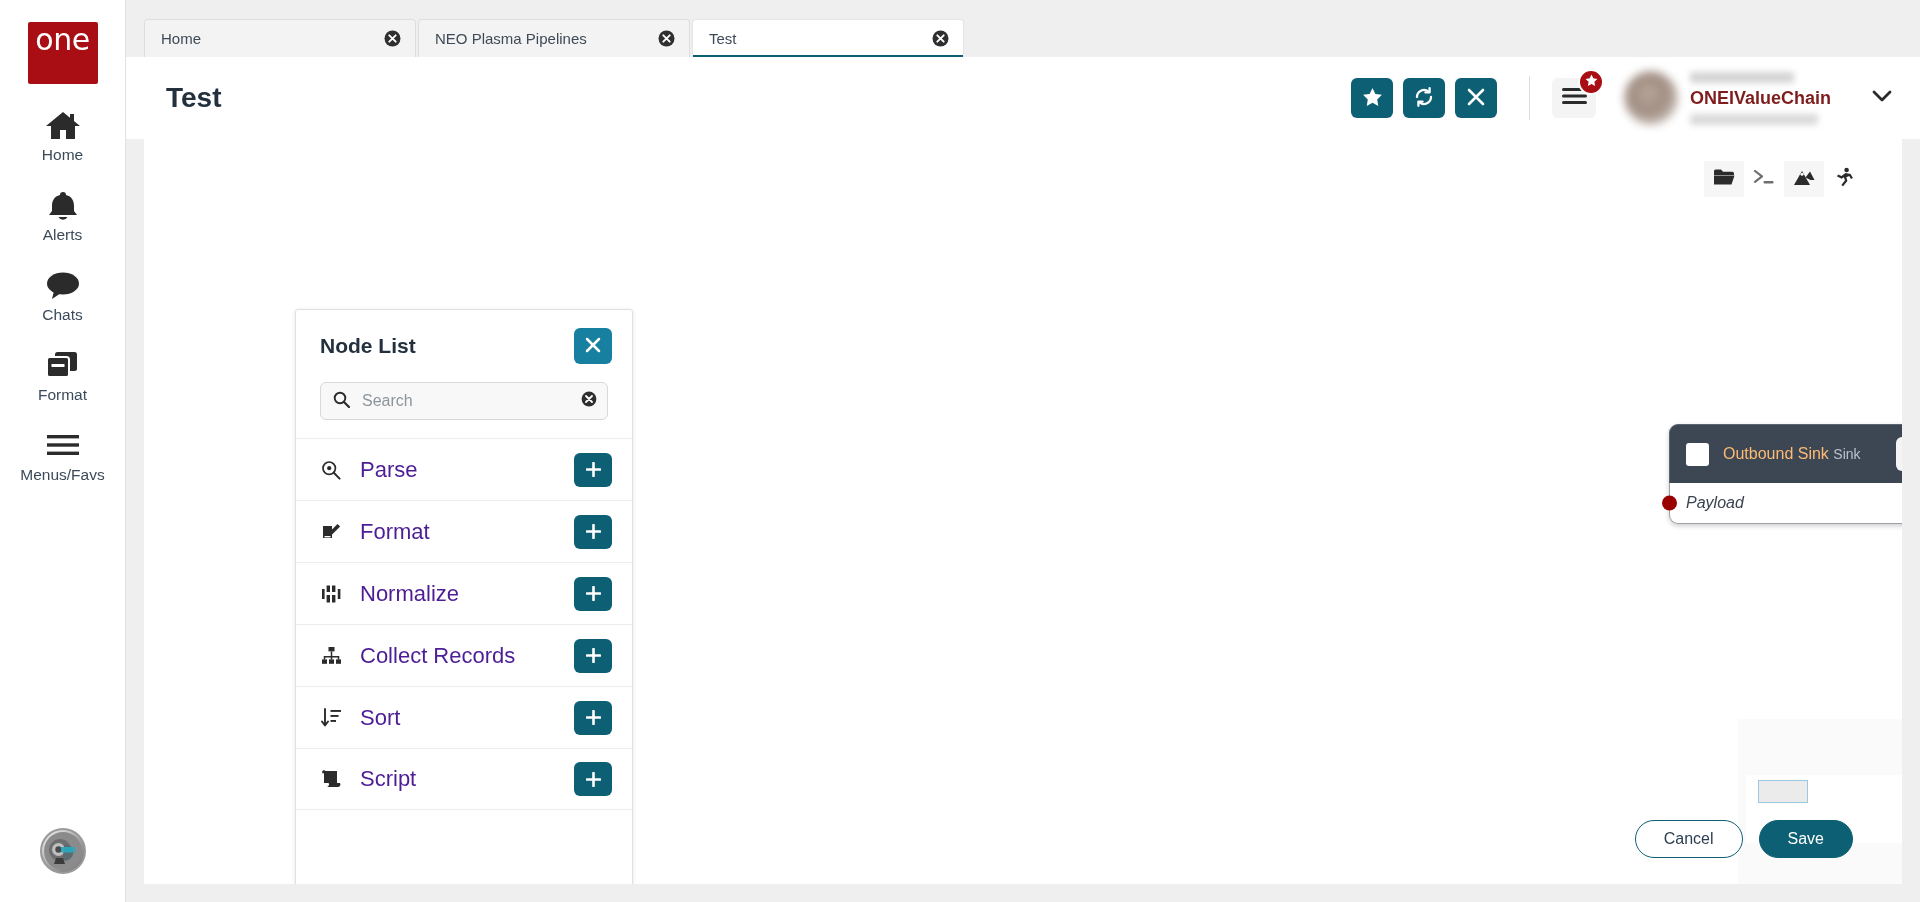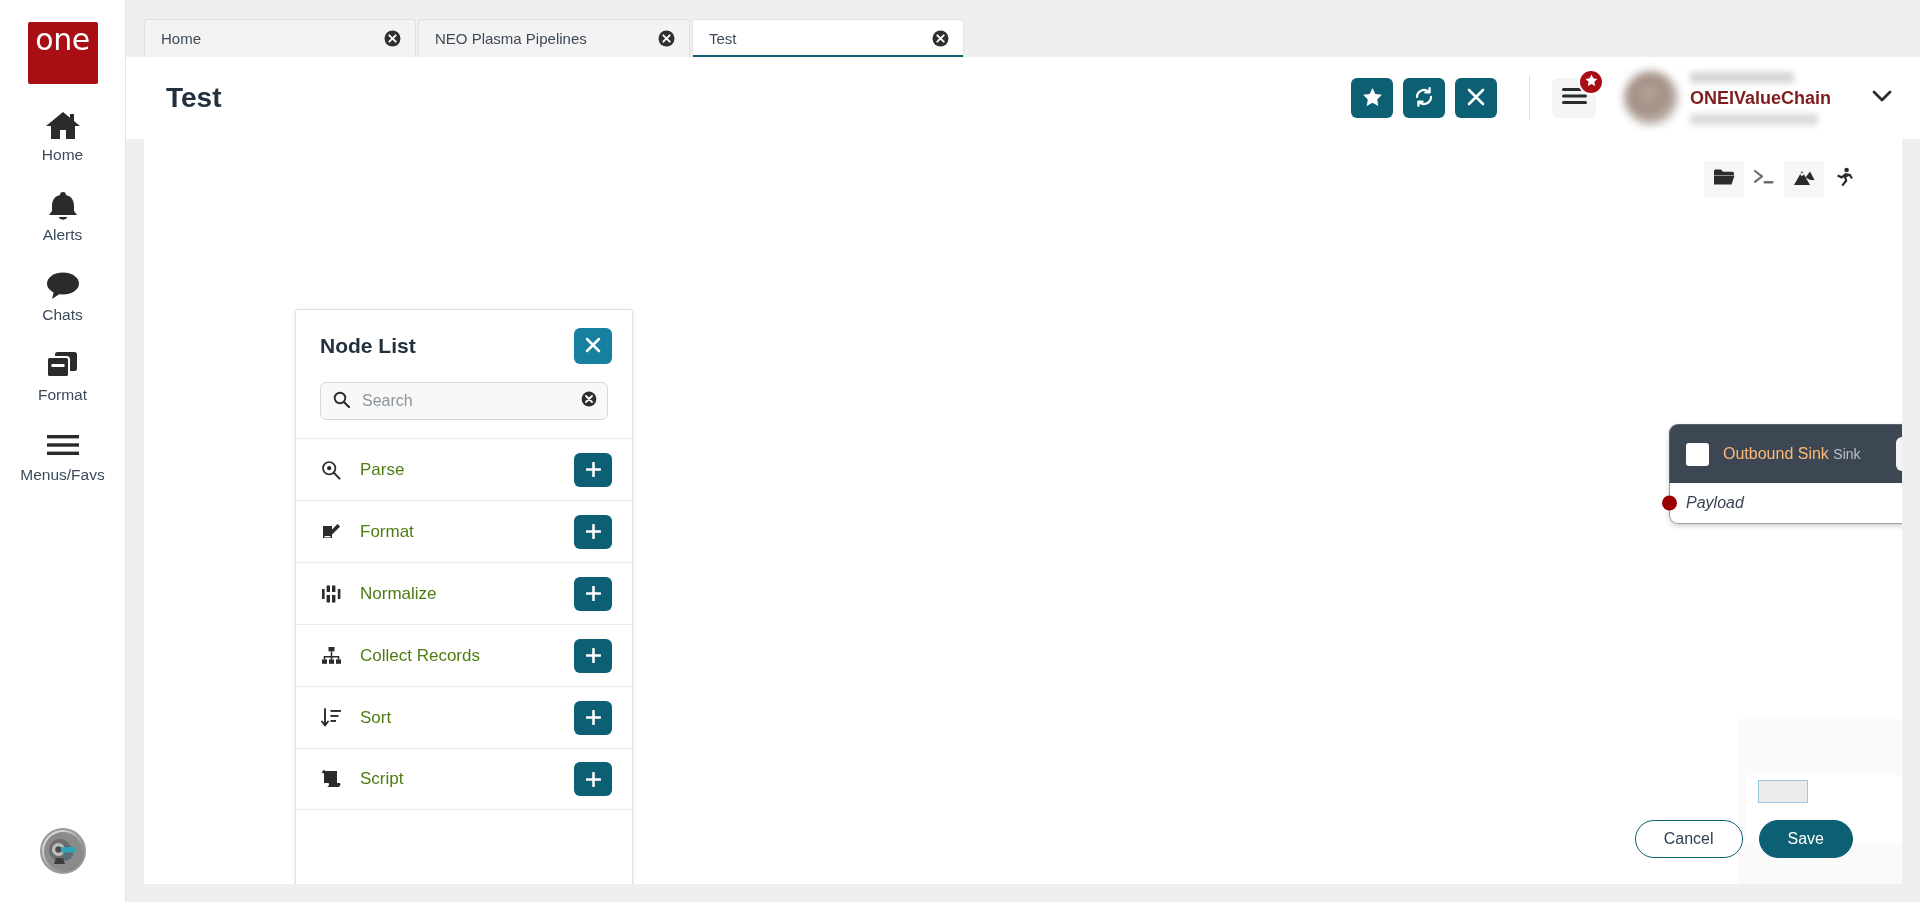--- a/index.html
+++ b/index.html
@@ -207,21 +207,21 @@
     font-size: 16px; color: #0f172a; font-family: "Liberation Sans", sans-serif;
   }
   .nl-search input::placeholder { color: #8d949b; }
   .nl-items { flex: 1 1 auto; overflow: hidden; }
   .nl-item {
     height: 62px; border-top: 1px solid #ececec; display: flex; align-items: center;
     padding: 0 20px 0 24px; gap: 18px; cursor: pointer;
   }
   .nl-item:last-of-type { border-bottom: 1px solid #ececec; }
   .nl-ico { width: 22px; height: 22px; display:flex; align-items:center; justify-content:center; flex:0 0 22px; }
-  .nl-label { flex: 1 1 auto; font-size: 17px; color: #4d7c0f; }
+  .nl-label { flex: 1 1 auto; font-size: 22px; color: #4c1d95; }
   .nl-add {
     width: 38px; height: 34px; border-radius: 6px; background: #0d5f73; border: none;
     display: flex; align-items: center; justify-content: center; cursor: pointer; flex: 0 0 38px;
   }
 </style>
 </head>
 <body>
 
 <div class="app">
 

